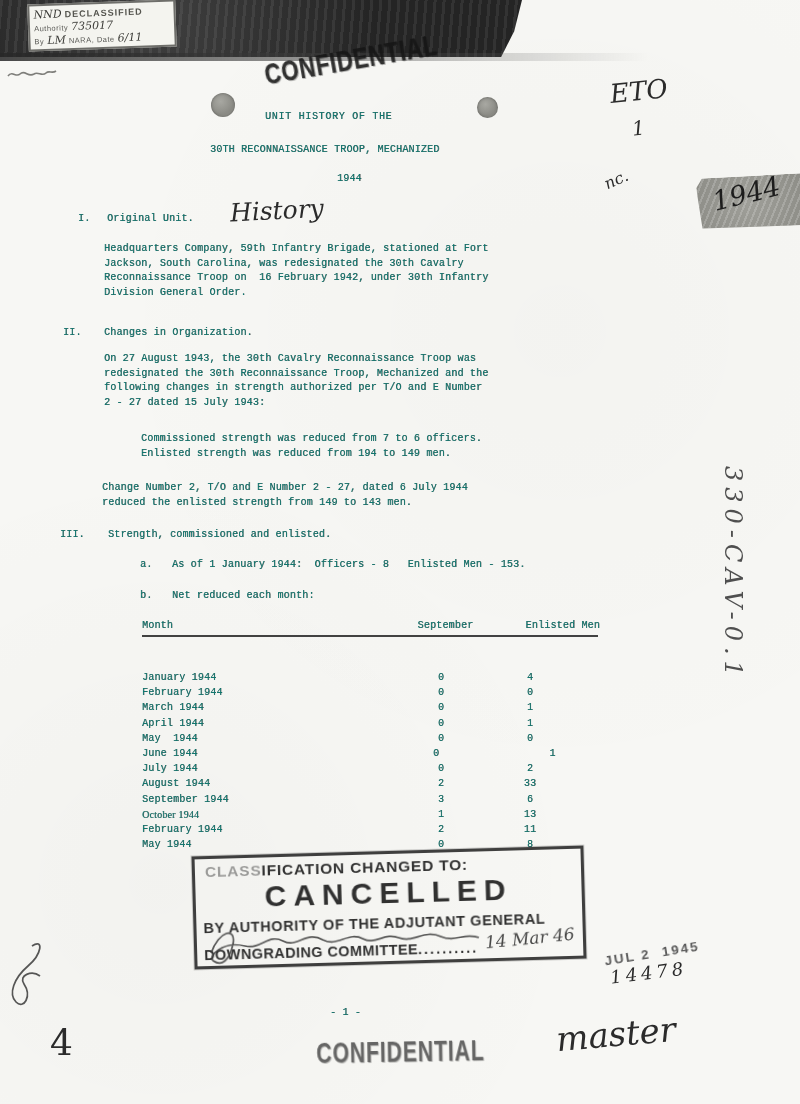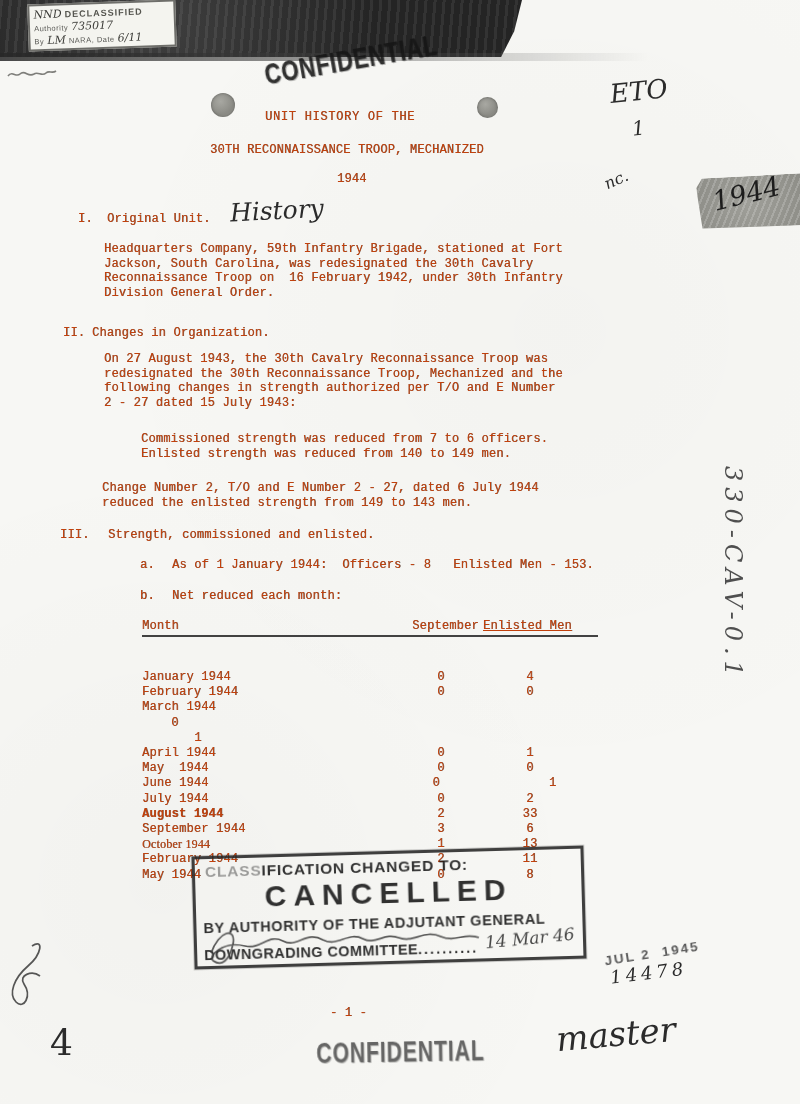--- a/index.html
+++ b/index.html
@@ -8,21 +8,21 @@
     position:relative; overflow:hidden;
     background:
       radial-gradient(circle at 70% 30%, rgba(0,0,0,0.015), transparent 50%),
       radial-gradient(circle at 20% 80%, rgba(0,0,0,0.02), transparent 40%),
       #f7f7f4;
     font-family:"Liberation Mono", monospace;
   }
   .abs { position:absolute; }
   .mono {
     font-family:"Liberation Mono", monospace;
-    font-size:12px; line-height:14.6px; color:#c2410c;
+    font-size:10px; line-height:14.6px; color:#0f766e;
     letter-spacing:0.2px; white-space:pre;
     text-shadow:0.4px 0 0 rgba(30,30,30,0.65);
   }
   .mono-sm { line-height:15.2px; }
   .hand {
     font-family:"DejaVu Serif", serif; font-style:italic;
     color:#2b2b2b; white-space:pre;
   }
   .stampy {
     font-family:"Liberation Sans", sans-serif; font-weight:bold;
@@ -154,56 +154,56 @@
 
 <div class="abs mono" style="left:78px; top:212px;">I.</div>
 <div class="abs mono" style="left:107px; top:212px;">Original Unit.</div>
 <div class="abs hand" style="left:230px; top:196px; font-size:25px; transform:rotate(-3deg);">History</div>
 <div class="abs mono" style="left:104px; top:242px;">Headquarters Company, 59th Infantry Brigade, stationed at Fort
 Jackson, South Carolina, was redesignated the 30th Cavalry
 Reconnaissance Troop on  16 February 1942, under 30th Infantry
 Division General Order.</div>
 
 <div class="abs mono" style="left:63px; top:326px;">II.</div>
-<div class="abs mono" style="left:92px; top:326px;">Changes in Organization.</div>
+<div class="abs mono" style="left:104px; top:326px;">Changes in Organization.</div>
 <div class="abs mono" style="left:104px; top:352px;">On 27 August 1943, the 30th Cavalry Reconnaissance Troop was
 redesignated the 30th Reconnaissance Troop, Mechanized and the
 following changes in strength authorized per T/O and E Number
 2 - 27 dated 15 July 1943:</div>
 <div class="abs mono" style="left:141px; top:432px;">Commissioned strength was reduced from 7 to 6 officers.
-Enlisted strength was reduced from 140 to 149 men.</div>
+Enlisted strength was reduced from 194 to 149 men.</div>
 <div class="abs mono" style="left:102px; top:481px;">Change Number 2, T/O and E Number 2 - 27, dated 6 July 1944
 reduced the enlisted strength from 149 to 143 men.</div>
 
 <div class="abs mono" style="left:60px; top:528px;">III.</div>
 <div class="abs mono" style="left:108px; top:528px;">Strength, commissioned and enlisted.</div>
 <div class="abs mono" style="left:140px; top:558px;">a.</div>
 <div class="abs mono" style="left:172px; top:558px;">As of 1 January 1944:  Officers - 8   Enlisted Men - 153.</div>
 <div class="abs mono" style="left:140px; top:589px;">b.</div>
 <div class="abs mono" style="left:172px; top:589px;">Net reduced each month:</div>
 
 <div class="abs" style="left:142px; top:619px; width:458px;">
   <div style="display:flex;">
     <span class="mono" style="width:266px;">Month</span>
     <span class="mono" style="width:75px; text-align:center;">September</span>
-    <span class="mono" style="width:117px; text-align:left;text-decoration:underline;">Enlisted Men</span>
+    <span class="mono" style="width:117px; text-align:right;">Enlisted Men</span>
   </div>
   <div style="position:absolute; left:0; top:16px; width:456px; height:1.6px; background:#222; opacity:0.85;"></div>
   <div style="position:absolute; left:0; top:19px; width:458px;">
     <div style="display:flex;margin-top:32px;">
         <span class="mono mono-sm" style="width:266px;">January 1944</span>
         <span class="mono mono-sm" style="width:66px; text-align:center;">0</span>
         <span class="mono mono-sm" style="width:112px; text-align:center;">4</span>
       </div>
     <div style="display:flex;">
         <span class="mono mono-sm" style="width:266px;">February 1944</span>
         <span class="mono mono-sm" style="width:66px; text-align:center;">0</span>
         <span class="mono mono-sm" style="width:112px; text-align:center;">0</span>
       </div>
-    <div style="display:flex;flex-direction:column;">
+    <div style="display:flex;">
         <span class="mono mono-sm" style="width:266px;">March 1944</span>
         <span class="mono mono-sm" style="width:66px; text-align:center;">0</span>
         <span class="mono mono-sm" style="width:112px; text-align:center;">1</span>
       </div>
     <div style="display:flex;">
         <span class="mono mono-sm" style="width:266px;">April 1944</span>
         <span class="mono mono-sm" style="width:66px; text-align:center;">0</span>
         <span class="mono mono-sm" style="width:112px; text-align:center;">1</span>
       </div>
     <div style="display:flex;">
@@ -215,21 +215,21 @@
         <span class="mono mono-sm" style="width:266px;">June 1944</span>
         <span class="mono mono-sm" style="width:66px; text-align:center;">0</span>
         <span class="mono mono-sm" style="width:112px; text-align:center;">1</span>
       </div>
     <div style="display:flex;">
         <span class="mono mono-sm" style="width:266px;">July 1944</span>
         <span class="mono mono-sm" style="width:66px; text-align:center;">0</span>
         <span class="mono mono-sm" style="width:112px; text-align:center;">2</span>
       </div>
     <div style="display:flex;">
-        <span class="mono mono-sm" style="width:266px;font-weight:bold;">August 1944</span>
+        <span class="mono mono-sm" style="width:266px;">August 1944</span>
         <span class="mono mono-sm" style="width:66px; text-align:center;">2</span>
         <span class="mono mono-sm" style="width:112px; text-align:center;">33</span>
       </div>
     <div style="display:flex;">
         <span class="mono mono-sm" style="width:266px;">September 1944</span>
         <span class="mono mono-sm" style="width:66px; text-align:center;">3</span>
         <span class="mono mono-sm" style="width:112px; text-align:center;">6</span>
       </div>
     <div style="display:flex;">
         <span class="mono mono-sm" style="width:266px;font-family:Liberation Serif, serif;">October 1944</span>

